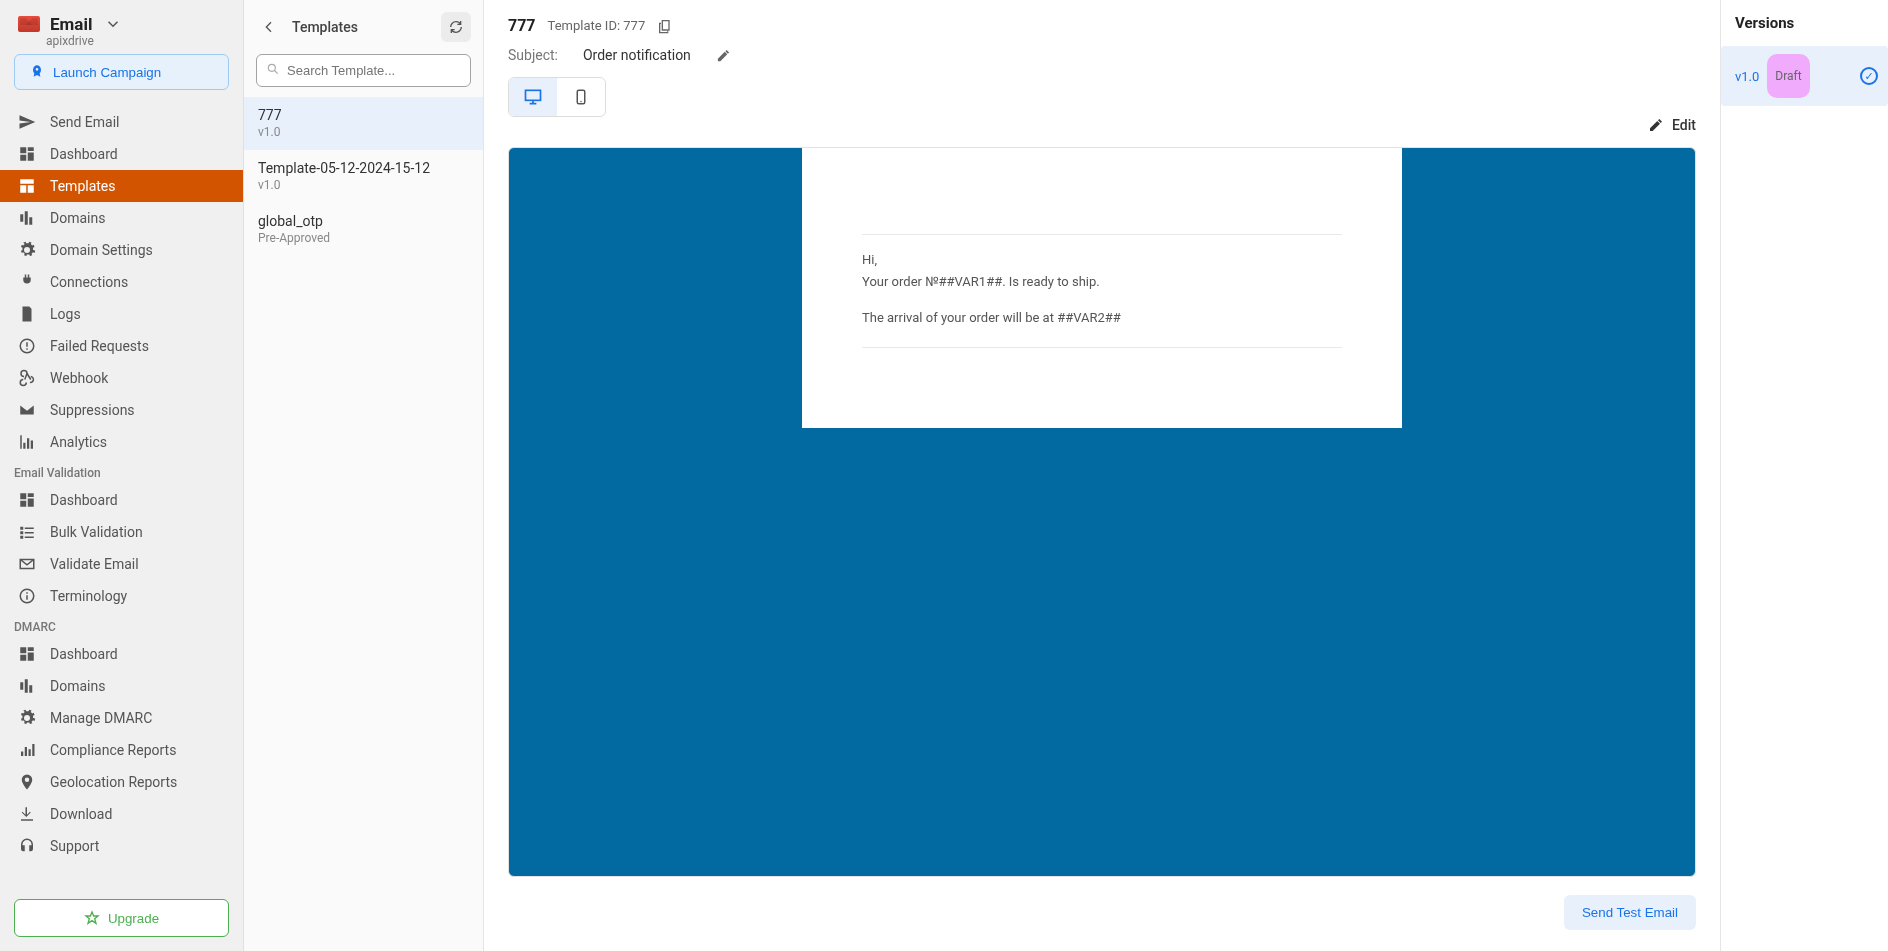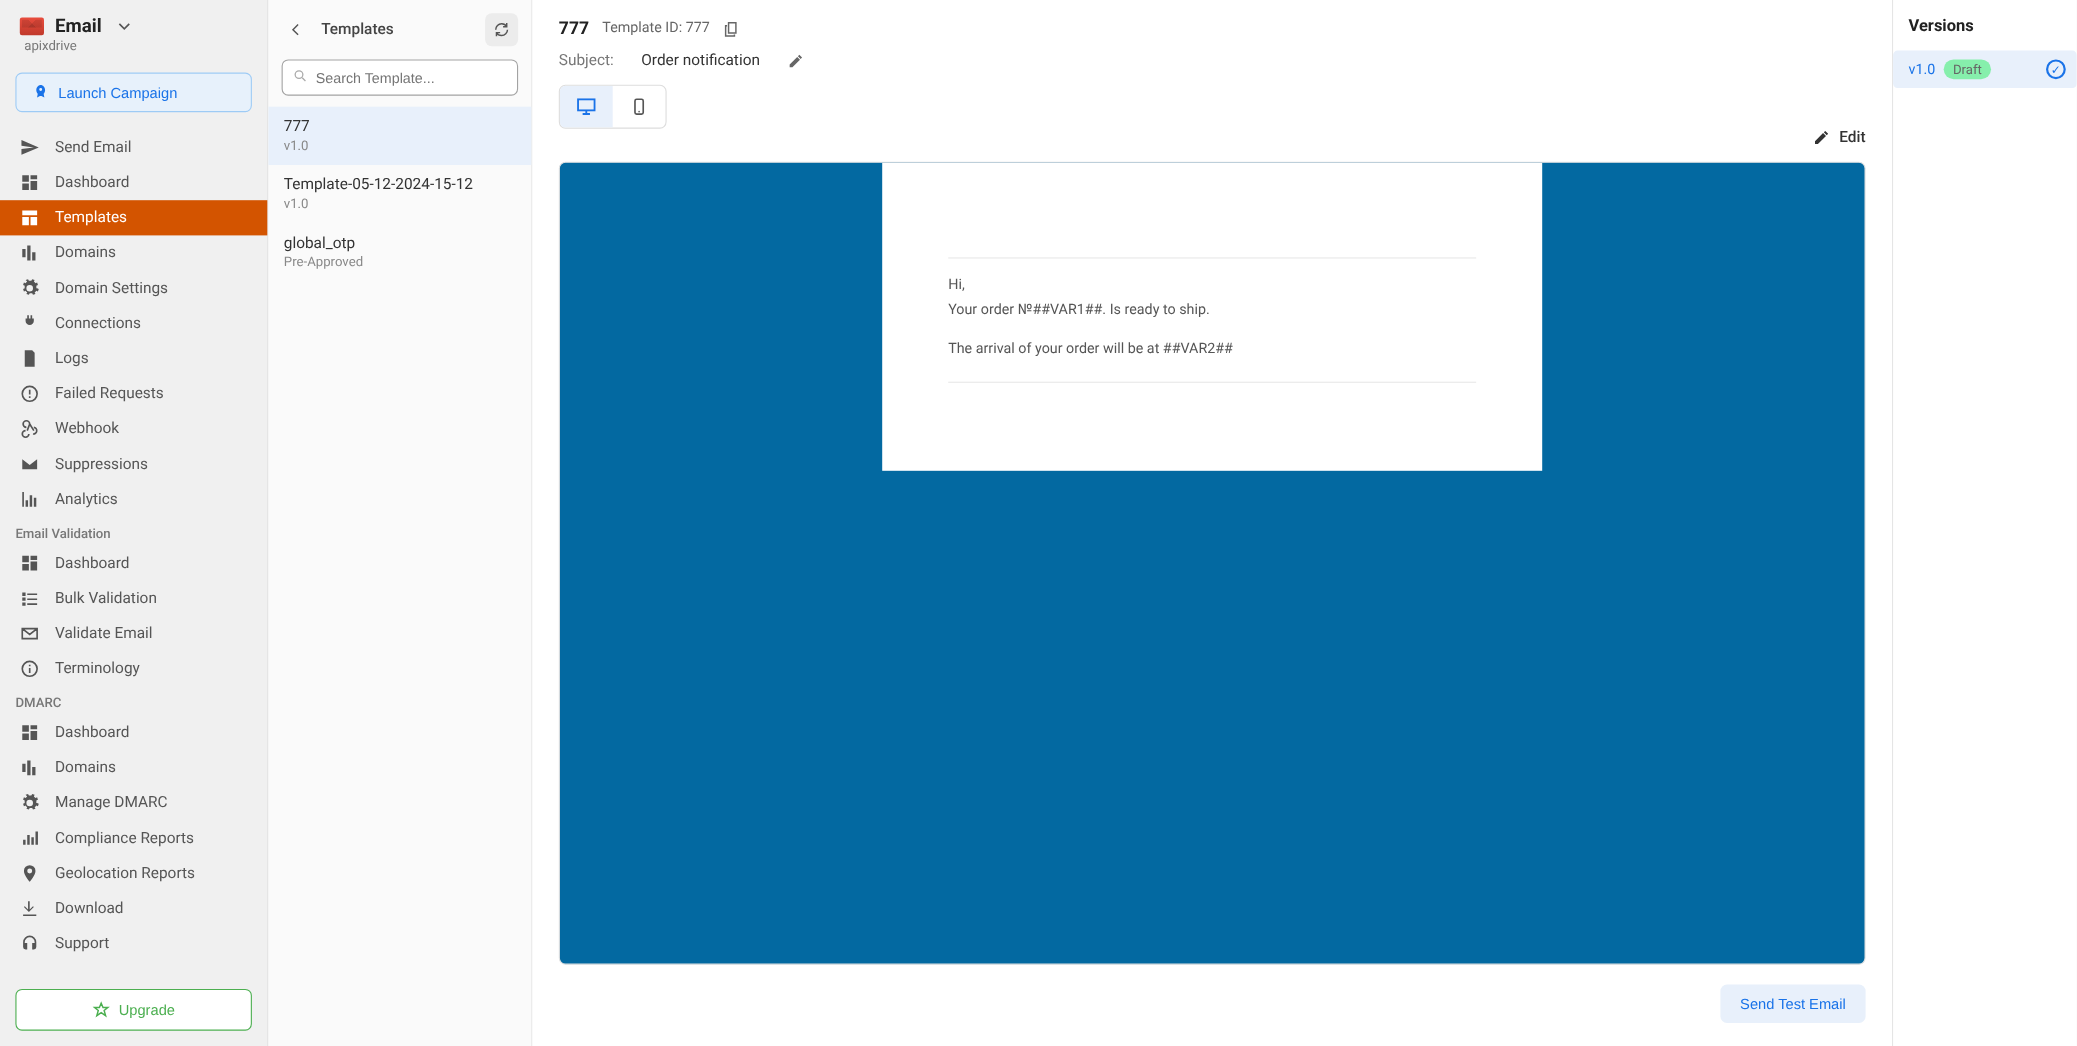--- a/index.html
+++ b/index.html
@@ -37,21 +37,21 @@
   position: relative;
 }
 .brand .mail-icon::after{
   content:"";
   position:absolute; left:2px; right:2px; top:2px;
   height:7px;
   background: linear-gradient(135deg, transparent 49%, rgba(0,0,0,.1) 50%),
               linear-gradient(-135deg, transparent 49%, rgba(0,0,0,.1) 50%);
 }
 .brand-title { font-weight: 700; font-size: 17px; color:#222;}
-.brand-sub { font-size: 12px; color: #777; padding-left: 22px; margin-top:-2px; margin-bottom:12px;}
+.brand-sub { font-size: 12px; color: #777; padding-left: 46px; margin-top:-2px; margin-bottom:0;}
 .chev-down { margin-left:2px; }
 
 .launch-btn {
   margin: 6px 14px 16px 14px;
   padding: 9px 14px;
   border: 1px solid #9ecbf5;
   background: #e7f1fb;
   color: #1a73e8;
   border-radius: 6px;
   display:flex; align-items:center; gap:8px;
@@ -213,22 +213,22 @@
 }
 .versions h3{font-size:15px;font-weight:700;color:#222; margin-bottom:14px;}
 .ver-row{
   display:flex;align-items:center;gap:8px;
   background:#e8f0fb; padding:8px 8px; border-radius:4px;
   margin-left:-14px; margin-right:-14px;
   padding-left:14px; padding-right:10px;
 }
 .ver-row .vnum{color:#1a73e8; font-size:13px;}
 .ver-row .badge{
-  background:#86efac; color:#666; font-size:12px;
-  padding:2px 8px; border-radius:10px;
+  background:#f0abfc; color:#666; font-size:12px;
+  padding:15px 8px; border-radius:10px;
 }
 .ver-row .check{
   margin-left:auto; color:#1a73e8;
   width:18px;height:18px;border:2px solid #1a73e8;border-radius:50%;
   display:flex;align-items:center;justify-content:center;font-size:11px;
 }
 
 svg{display:block;}
 .ico{width:18px;height:18px;flex-shrink:0;}
 </style>

